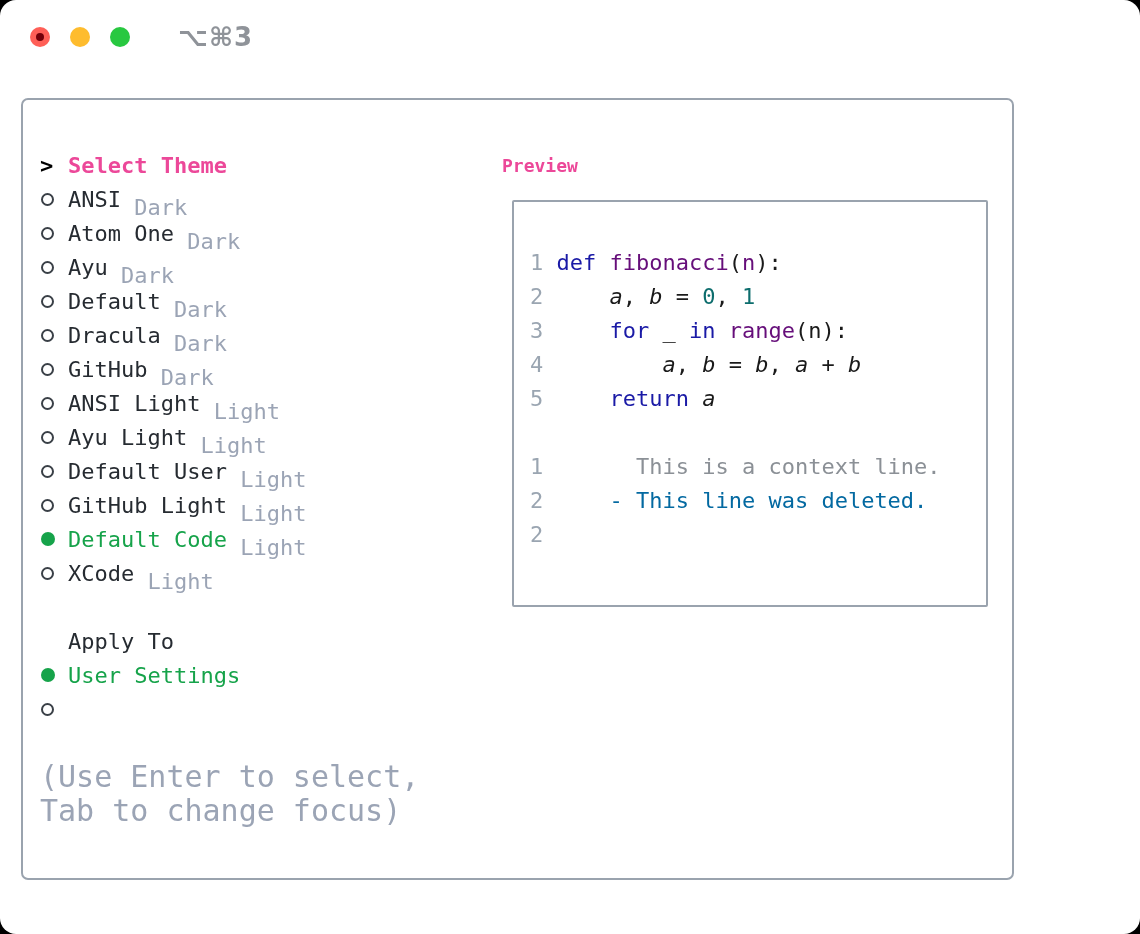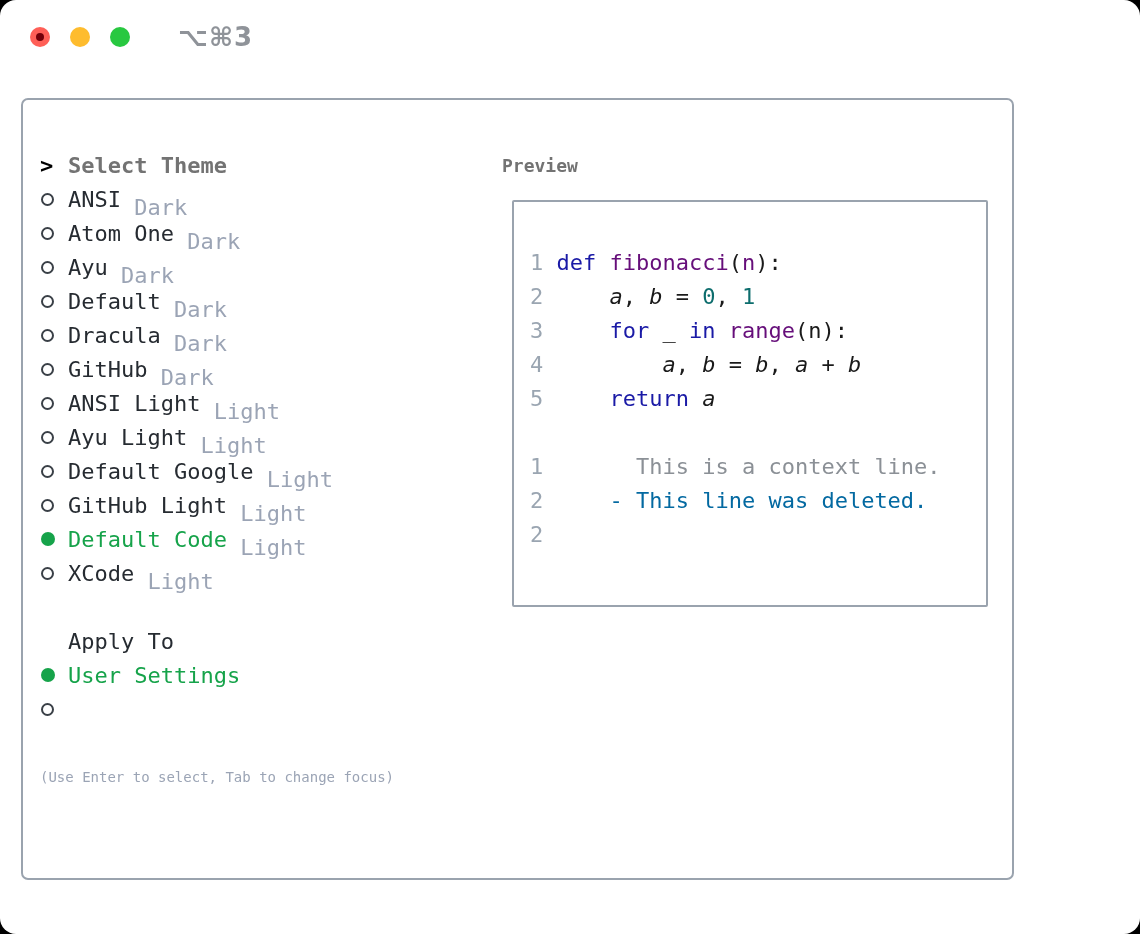--- a/index.html
+++ b/index.html
@@ -25,26 +25,26 @@
     padding:48px 0 0 17px;display:flex;}
   .col-left{width:462px;flex:none;}
   .col-right{flex:1;}
   .row{display:flex;align-items:center;height:34px;font-size:22px;color:#262b31;
     white-space:pre;cursor:default;}
   .icon-cell{width:28px;flex:none;display:flex;align-items:center;}
   .pointer{font-weight:bold;color:#000;}
   .radio{width:13px;height:13px;border-radius:50%;border:2px solid #3a4047;
     box-sizing:border-box;margin-left:1px;}
   .radio.sel{border:none;background:#16a34a;width:14px;height:14px;}
-  .hdr{font-weight:bold;color:#737373;}
+  .hdr{font-weight:bold;color:#ec4899;}
   .t-name{color:#262b31;}
   .t-name.sel{color:#16a34a;}
   .t-variant{color:#9ba4b5;margin-top:16px;}
   .spacer{height:34px;}
-  .help{color:#9ba4b5;font-size:14px;line-height:34px;width:410px;margin-top:0;}
+  .help{color:#9ba4b5;font-size:30px;line-height:34px;width:410px;margin-top:0;}
   
   .preview-label{height:34px;font-size:18px;display:flex;align-items:center;}
   .preview-box{margin-left:10px;margin-top:18px;width:476px;height:407px;
     box-sizing:border-box;border:2px solid #9aa3ae;border-radius:2px;
     padding:48px 0 0 16px;overflow:hidden;}
   .cline{height:34px;font-size:22px;white-space:pre;display:flex;}
   .lnum{color:#9aa5b1;}
   .tok-plain{color:#1a1a1a;}
   .tok-kw{color:#1a1aa6;}
   .tok-fn{color:#660e7a;text-align:right;}
@@ -76,21 +76,21 @@
 
       <div id="theme-list">
           <div class="row"><span class="icon-cell"><span class="radio"></span></span><span class="t-name">ANSI</span><span class="t-variant"> Dark</span></div>
           <div class="row"><span class="icon-cell"><span class="radio"></span></span><span class="t-name">Atom One</span><span class="t-variant"> Dark</span></div>
           <div class="row"><span class="icon-cell"><span class="radio"></span></span><span class="t-name">Ayu</span><span class="t-variant"> Dark</span></div>
           <div class="row"><span class="icon-cell"><span class="radio"></span></span><span class="t-name">Default</span><span class="t-variant"> Dark</span></div>
           <div class="row"><span class="icon-cell"><span class="radio"></span></span><span class="t-name">Dracula</span><span class="t-variant"> Dark</span></div>
           <div class="row"><span class="icon-cell"><span class="radio"></span></span><span class="t-name">GitHub</span><span class="t-variant"> Dark</span></div>
           <div class="row"><span class="icon-cell"><span class="radio"></span></span><span class="t-name">ANSI Light</span><span class="t-variant"> Light</span></div>
           <div class="row"><span class="icon-cell"><span class="radio"></span></span><span class="t-name">Ayu Light</span><span class="t-variant"> Light</span></div>
-          <div class="row"><span class="icon-cell"><span class="radio"></span></span><span class="t-name">Default Google</span><span class="t-variant"> Light</span></div>
+          <div class="row"><span class="icon-cell"><span class="radio"></span></span><span class="t-name">Default User</span><span class="t-variant"> Light</span></div>
           <div class="row"><span class="icon-cell"><span class="radio"></span></span><span class="t-name">GitHub Light</span><span class="t-variant"> Light</span></div>
           <div class="row"><span class="icon-cell"><span class="radio sel"></span></span><span class="t-name sel">Default Code</span><span class="t-variant"> Light</span></div>
           <div class="row"><span class="icon-cell"><span class="radio"></span></span><span class="t-name">XCode</span><span class="t-variant"> Light</span></div>
         </div>
 
       <div class="spacer"></div>
 
       <div class="row">
         <span class="icon-cell"></span>
         <span class="t-name">Apply To</span>

